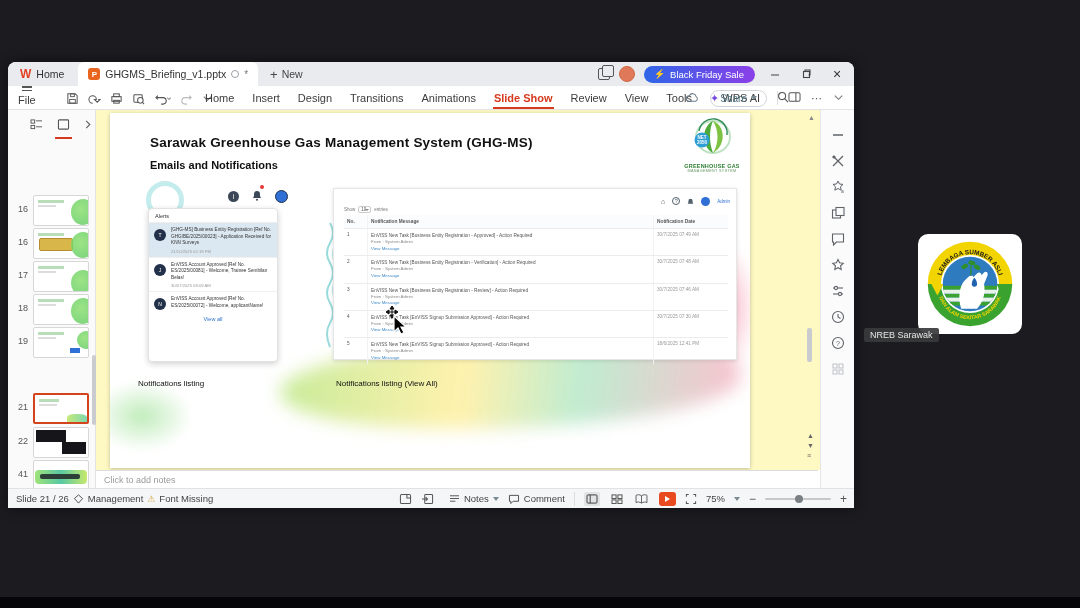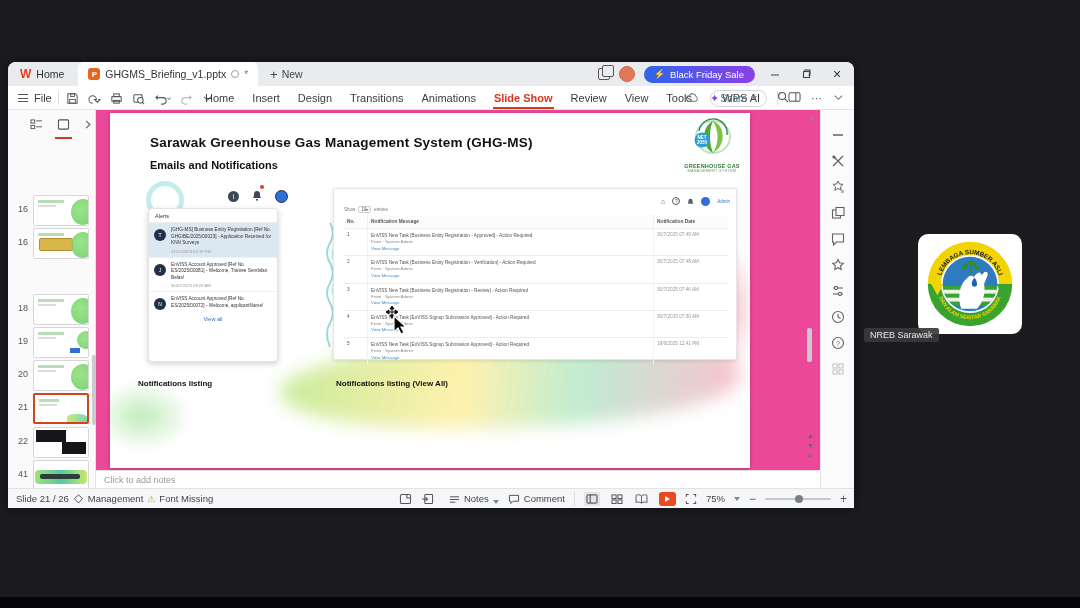--- a/index.html
+++ b/index.html
@@ -32,21 +32,21 @@
   .stack-ic::after { content:""; position:absolute; left:3px; top:-4px; width:10px; height:10px; border:1.2px solid #555; border-radius:2px; background:#e9ebee; }
   .avatar-top { width:16px; height:16px; border-radius:50%; background:#e0795a; border:1px solid #cf6846; }
   .promo { display:flex; align-items:center; gap:4px; height:17px; padding:0 11px; border-radius:9px; background:linear-gradient(90deg,#2f66e8,#8b3fe8); color:#fff; font-size:9.5px; }
   .bolt { color:#ffe14d; font-size:9px; }
   .winbtn { width:22px; height:20px; display:flex; align-items:center; justify-content:center; color:#444; }
   .winbtn svg { display:block; }
   .closex { font-size:14px; color:#333; }
 
   
   #menubar { position:absolute; left:0; top:24px; width:846px; height:24px; background:#fff; border-bottom:1px solid #e4e4e4; }
-  #file-group { position:absolute; left:10px; top:0; height:24px; display:flex; align-items:center; gap:6px; font-size:11px; color:#3c3c3c; }
+  #file-group { position:absolute; left:10px; top:0; height:24px; display:flex; align-items:center; gap:6px; font-size:11px; color:#3c3c3c;flex-direction:column; }
   .hamb { display:inline-block; width:10px; height:8px; border-top:1.4px solid #555; border-bottom:1.4px solid #555; position:relative; }
   .hamb::after { content:""; position:absolute; left:0; top:2.6px; width:10px; height:1.4px; background:#555; }
   .vdiv { width:1px; height:14px; background:#ddd; }
   #qicons { position:absolute; left:58px; top:0; height:24px; display:flex; align-items:center; gap:9px; }
   #qicons svg { display:block; }
   #menus { position:absolute; left:196px; top:0; height:24px; display:flex; align-items:center; gap:16px; font-size:11px; color:#3c3c3c; white-space:nowrap; }
   .menu-item { position:relative; padding:4px 1px; }
   .menu-item.active { color:#d63a1e; font-weight:bold; }
   .menu-item.active::after { content:""; position:absolute; left:0; right:0; bottom:-1px; height:2px; background:#d63a1e; }
   .wpsai { display:flex; align-items:center; gap:3px; }
@@ -72,21 +72,21 @@
   .t19 .bluebox { position:absolute; right:8px; bottom:4px; width:10px; height:5px; background:#2f6fd6; }
   .t22 .dk1 { position:absolute; left:2px; top:2px; width:30px; height:12px; background:#15151a; }
   .t22 .dk2 { position:absolute; right:2px; bottom:3px; width:24px; height:12px; background:#15151a; }
   .t23 .waveband { position:absolute; left:1px; top:9px; width:52px; height:14px; background:linear-gradient(90deg,#9fe37a,#58c8a2,#c8e96c); border-radius:4px; }
   .t23 .darkbar { position:absolute; left:6px; top:13px; width:40px; height:5px; background:#2c3e37; border-radius:2px; }
   .t24 .bigwave { position:absolute; left:0; bottom:0; width:100%; height:20px; background:linear-gradient(90deg,#a8e063,#56ccc2,#7ed957); border-radius:40% 60% 0 0; }
   .cornerwave { position:absolute; right:0; bottom:0; width:20px; height:8px; background:linear-gradient(90deg,#bfe76a,#6fd3a8); border-radius:40% 40% 0 0; opacity:.9; }
   #panel-scroll { position:absolute; left:84px; top:245px; width:4px; height:70px; background:#c9cbcf; border-radius:2px; }
 
   
-  #canvas { position:absolute; left:88px; top:48px; width:734px; height:360px; background:#ec4899; }
+  #canvas { position:absolute; left:88px; top:48px; width:734px; height:360px; background:#fef9c3; }
   #slide { position:absolute; left:14px; top:3px; width:640px; height:355px; background:#fff; box-shadow:0 1px 4px rgba(0,0,0,.25); overflow:hidden; }
 
   .slide-title { position:absolute; left:40px; top:22px; font-size:13.5px; font-weight:bold; color:#111; letter-spacing:.2px; }
   .slide-sub { position:absolute; left:40px; top:46px; font-size:11px; font-weight:bold; color:#111; }
 
   
   .dec { pointer-events:none; }
   #dec-wave { position:absolute; left:170px; top:225px; width:460px; height:90px; background:linear-gradient(100deg, rgba(168,224,99,.65), rgba(255,233,120,.6) 40%, rgba(140,220,170,.55) 65%, rgba(246,160,180,.65)); filter:blur(9px); border-radius:45% 55% 40% 60%; transform:rotate(-4deg); }
   #dec-pink { position:absolute; left:588px; top:130px; width:60px; height:130px; background:radial-gradient(closest-side, rgba(246,160,180,.7), rgba(246,160,180,0)); filter:blur(4px); }
   #dec-greenl { position:absolute; left:-18px; top:268px; width:100px; height:70px; background:radial-gradient(closest-side, rgba(140,220,130,.55), rgba(140,220,130,0)); filter:blur(4px); }
@@ -128,21 +128,21 @@
   .th { font-size:4.8px; color:#555; font-weight:bold; padding:4px 3px; }
   .td { font-size:4.7px; color:#555; padding:3px; }
   .col-no { width:24px; flex:none; border-right:1px solid #f2f2f2; }
   .col-msg { flex:1; border-right:1px solid #f2f2f2; }
   .col-date { width:74px; flex:none; }
   .msg-line { color:#555; line-height:1.5; }
   .from-line { color:#8a8a8a; font-size:4.4px; line-height:1.5; }
   .vm-link { color:#3e8ac9; font-size:4.4px; line-height:1.5; }
   .date-txt { color:#999; }
 
-  .caption { position:absolute; font-size:8px; font-weight:bold; color:#111; z-index:3; }
+  .caption { position:absolute; font-size:8px; font-weight:normal; color:#111; z-index:3; }
 
   
   #notes { position:absolute; left:88px; top:408px; width:722px; height:18px; background:#fff; border-top:1px solid #dcdcdc; display:flex; align-items:center; }
   #notes span { margin-left:8px; font-size:9px; color:#9a9a9a; }
   #statusbar { position:absolute; left:0; top:426px; width:846px; height:20px; background:#f5f6f7; border-top:1px solid #e2e2e2; display:flex; align-items:center; font-size:9.5px; color:#444; }
   #status-left { display:flex; align-items:flex-end; gap:4px; margin-left:8px; }
   .warn { color:#d9a43b; font-size:9px; }
   #status-right { position:absolute; right:7px; display:flex; align-items:center; gap:9px; }
   .sb-ic svg { display:block; }
   .view-ic { width:16px; height:14px; display:flex; align-items:center; justify-content:center; border-radius:2px; }
@@ -329,43 +329,43 @@
           </div>
       </div>
       <div class="thumb-row" style="top:118px">
         <span class="tnum">16</span>
         <div class="thumb t16">
             <span class="tline"></span>
             <span class="gold"></span>
             <span class="gblob"></span>
           </div>
       </div>
+      <div class="thumb-row" style="top:151px">
+        <span class="tnum">17</span>
+        <div class="thumb t17">
+            <span class="tline"></span>
+            <span class="tline2"></span>
+            <span class="gblob" style="top:8px"></span>
+          </div>
+      </div>
       <div class="thumb-row" style="top:184px">
         <span class="tnum">18</span>
         <div class="thumb t18">
             <span class="tline"></span>
             <span class="tline2"></span>
             <span class="gblob"></span>
           </div>
       </div>
       <div class="thumb-row" style="top:217px">
         <span class="tnum">19</span>
         <div class="thumb t19">
             <span class="tline"></span>
             <span class="tline2"></span>
             <span class="bluebox"></span>
             <span class="gblob" style="width:18px;height:18px"></span>
-          </div>
-      </div>
-      <div class="thumb-row" style="top:250px">
-        <span class="tnum">20</span>
-        <div class="thumb t20">
-            <span class="tline"></span>
-            <span class="tline2"></span>
-            <span class="gblob"></span>
           </div>
       </div>
       <div class="thumb-row" style="top:283px">
         <span class="tnum">21</span>
         <div class="thumb t21 sel">
             <span class="tline" style="width:20px"></span>
             <span class="tline2"></span>
             <span class="cornerwave"></span>
           </div>
       </div>
@@ -626,21 +626,21 @@
               <rect x="1.5" y="1.5" width="11" height="10" rx="1.5" fill="none" stroke="#555" stroke-width="1.1"></rect>
               <path d="M8.5 1.5 v4 h4" fill="none" stroke="#555" stroke-width="1.1"></path>
             </svg>
           </span>
         <span class="sb-ic" style="margin-right:6px">
             <svg width="13" height="12" viewBox="0 0 14 13">
               <rect x="4" y="1.5" width="8.5" height="10" rx="1" fill="none" stroke="#555" stroke-width="1.1"></rect>
               <path d="M1 6.5 h6 M5 4.5 l2 2 -2 2" fill="none" stroke="#555" stroke-width="1.1"></path>
             </svg>
           </span>
-        <span style="display:flex;align-items:flex-end;gap:4px">
+        <span style="display:flex;align-items:center;gap:4px">
           <svg width="11" height="9" viewBox="0 0 12 10">
               <line x1="1" y1="2" x2="11" y2="2" stroke="#555" stroke-width="1.1"></line>
               <line x1="1" y1="5" x2="11" y2="5" stroke="#555" stroke-width="1.1"></line>
               <line x1="1" y1="8" x2="7" y2="8" stroke="#555" stroke-width="1.1"></line>
             </svg>
           <span>Notes</span>
           <span class="caret-down"></span>
         </span>
         <span style="display:flex;align-items:center;gap:4px">
           <svg width="12" height="10" viewBox="0 0 13 11">

